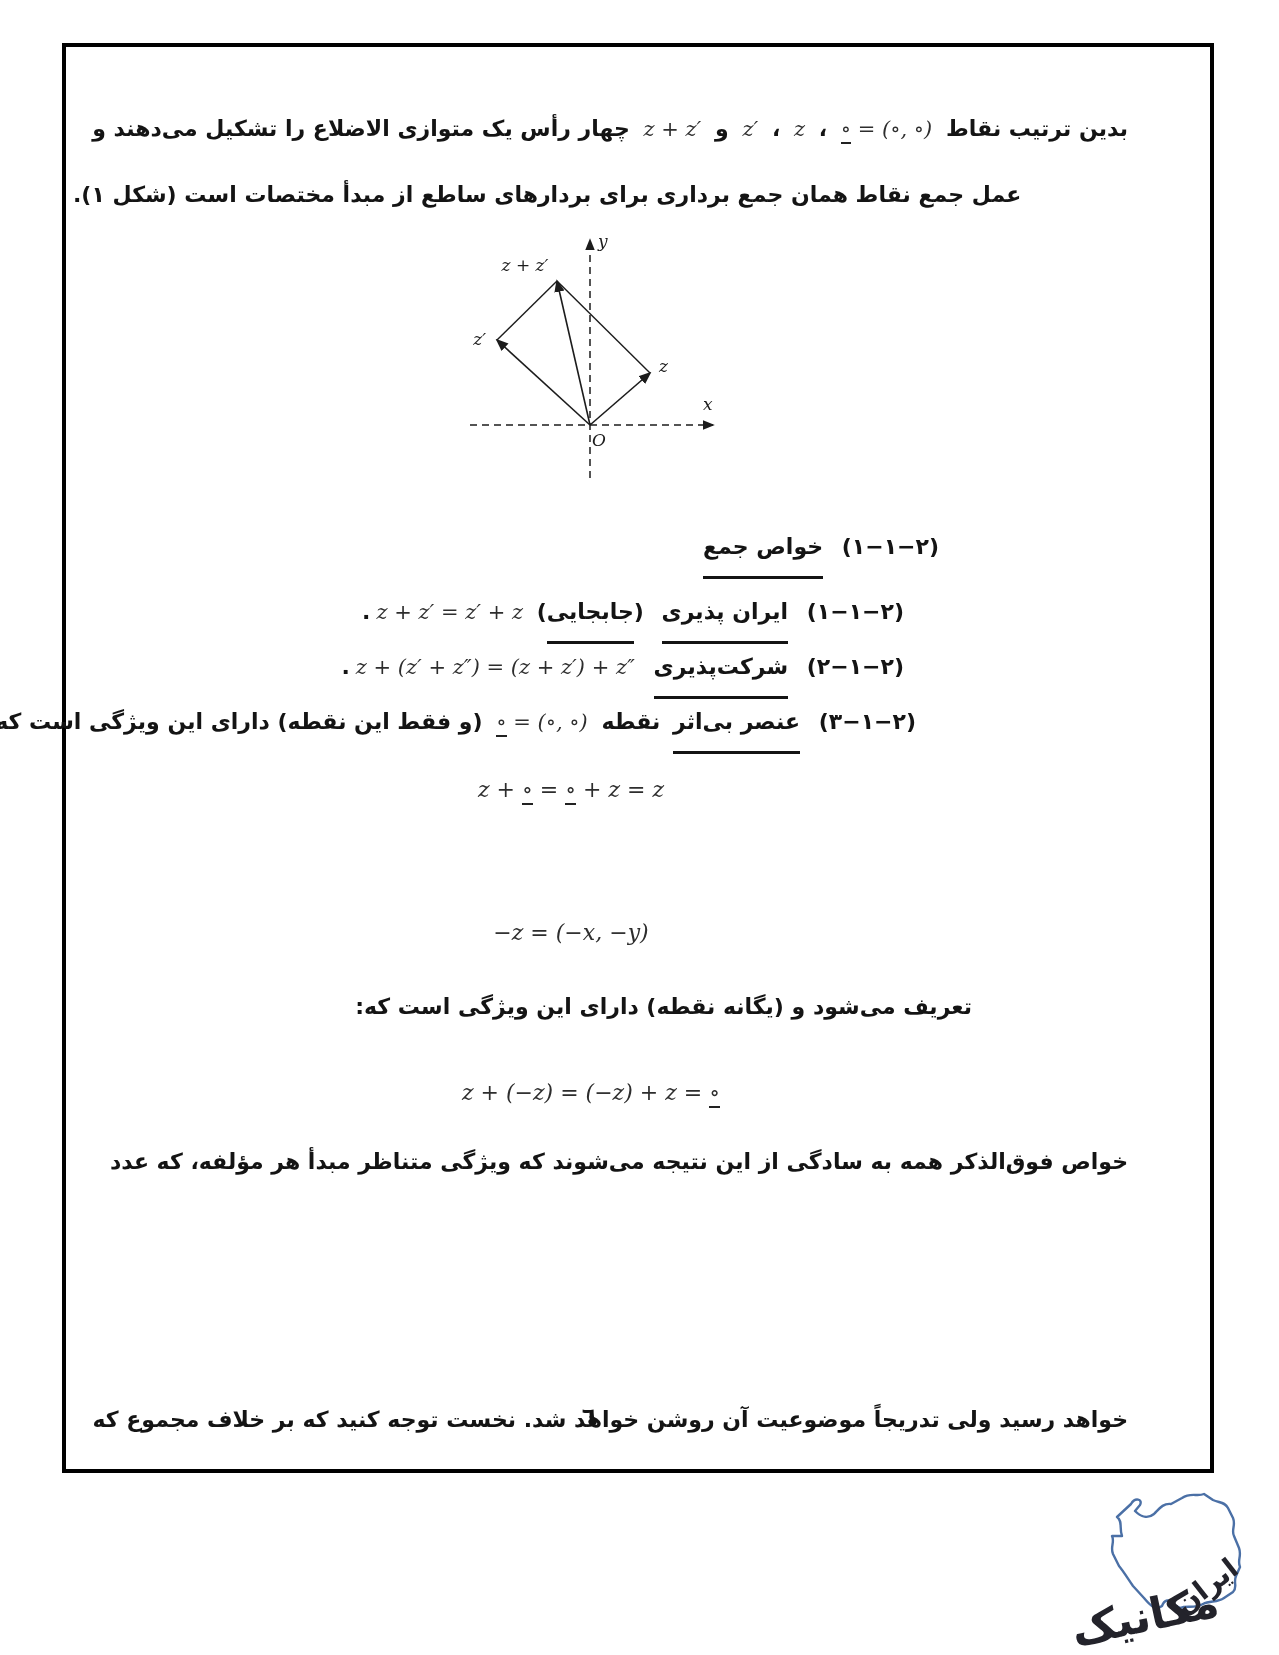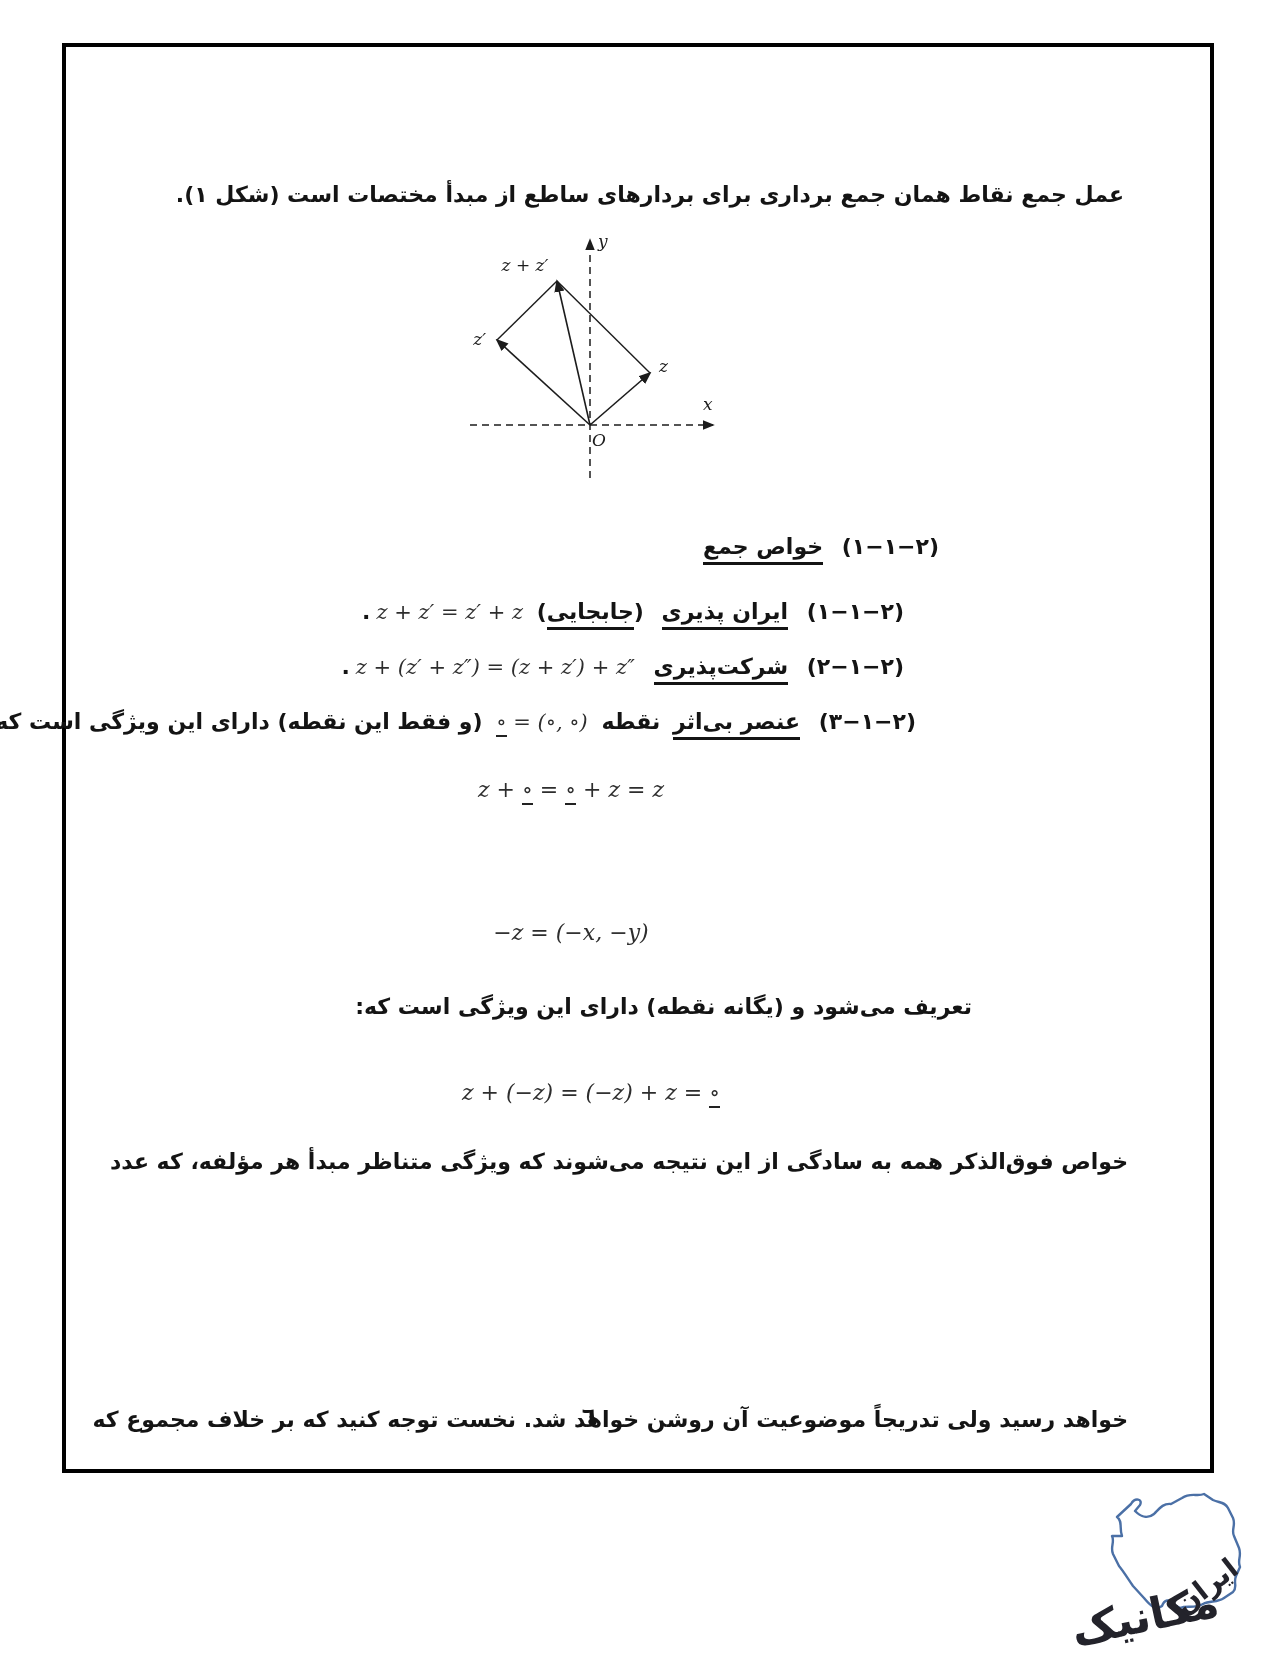--- a/index.html
+++ b/index.html
@@ -4,39 +4,50 @@
 <style>
   html,body{margin:0;padding:0;background:#ffffff;}
   .page{position:relative;width:1279px;height:1655px;background:#fff;overflow:hidden;
         font-family:"DejaVu Sans",sans-serif;color:#1c1c1c;}
   .frame{position:absolute;left:62px;top:43px;width:1144px;height:1422px;border:4px solid #000;}
   .ln{position:absolute;direction:rtl;white-space:nowrap;font-weight:bold;font-size:22px;
       line-height:34px;color:#141414;}
   .math{direction:ltr;unicode-bidi:isolate;font-family:"DejaVu Serif","DejaVu Sans",serif;
         font-style:italic;font-weight:normal;font-size:21px;color:#2d2d2d;margin:0 6px;}
   .num{direction:ltr;unicode-bidi:isolate;margin:0 6px;}
-  .u{border-bottom:3px solid #141414;padding-bottom:3px;margin:0 5px;}
+  .u{border-bottom:3px solid #141414;padding-bottom:17px;margin:0 5px;}
   .tight{margin:0;}
   .uo{border-bottom:2px solid #222;padding-bottom:1px;}
   .eq{position:absolute;left:0;width:1010px;text-align:center;direction:ltr;white-space:nowrap;
       font-family:"DejaVu Serif","DejaVu Sans",serif;font-style:italic;font-size:22px;color:#2d2d2d;}
-  .cline{position:absolute;left:14px;width:1044px;text-align:right;}
+  .cline{position:absolute;left:7px;width:1044px;text-align:left;}
   .pagenum{position:absolute;left:0;top:1356px;width:1046px;text-align:center;
            font-size:24px;font-weight:bold;color:#141414;}
   .fig{position:absolute;left:374px;top:178px;}
   .fig-label{font-family:"DejaVu Serif",serif;font-style:italic;font-size:17px;fill:#1c1c1c;}
   .logo{position:absolute;left:1036px;top:1424px;}
   .callig{font-family:"DejaVu Sans",sans-serif;font-weight:bold;fill:#23232b;}
 </style>
 </head>
 <body>
 
 <div class="page">
   <div class="frame">
 
+    <div class="ln" style="top:65px;right:82px;">
+      <span>بدین ترتیب نقاط</span>
+      <span class="math" dir="ltr"><span class="uo">∘</span><span> = (∘, ∘)</span></span>
+      <span>،</span>
+      <span class="math" dir="ltr">z</span>
+      <span>،</span>
+      <span class="math" dir="ltr">z′</span>
+      <span>و</span>
+      <span class="math" dir="ltr">z + z′</span>
+      <span>چهار رأس یک متوازی الاضلاع را تشکیل می‌دهند و</span>
+    </div>
     <div class="ln cline" style="top:131px;">
       <span>عمل جمع نقاط همان جمع برداری برای بردارهای ساطع از مبدأ مختصات است (شکل ۱).</span>
     </div>
 
     <svg class="fig" width="300" height="260" viewBox="0 0 300 260">
       <defs>
         <marker id="ah" viewBox="0 0 10 10" refX="8.5" refY="5" markerWidth="8" markerHeight="8" orient="auto">
           <path d="M0,1 L10,5 L0,9 z" fill="#1c1c1c"></path>
         </marker>
       </defs>

